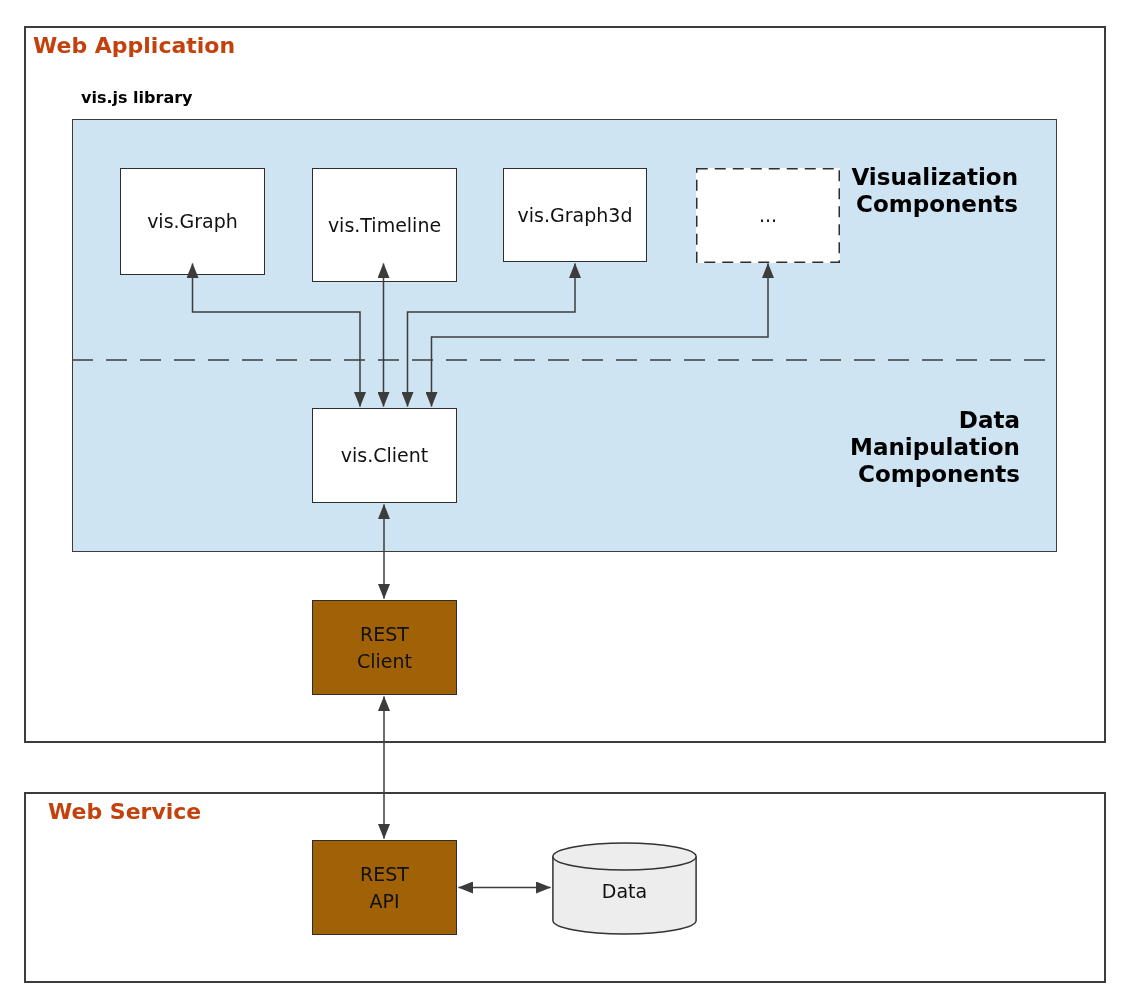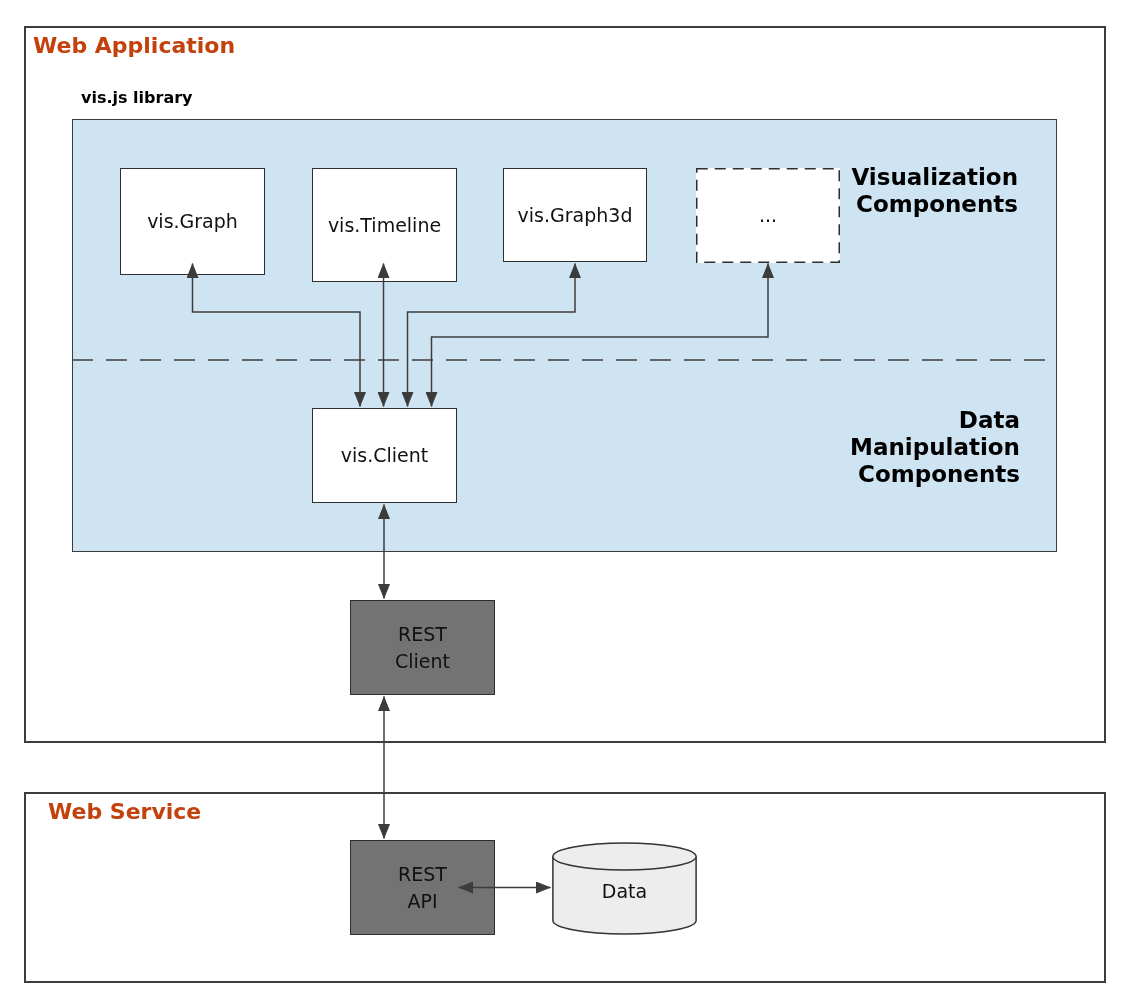--- a/index.html
+++ b/index.html
@@ -50,21 +50,21 @@
     background: #ffffff;
     display: flex;
     align-items: center;
     justify-content: center;
     text-align: center;
     font-size: 19px;
     line-height: 27px;
     white-space: pre-line;
     color: #111111;
   }
-  .node.gray { background: #737373; margin-left: 38px; }
+  .node.gray { background: #a16207; }
   .node.borderless { border: none; }
   .annotation {
     position: absolute;
     font-weight: bold;
     font-size: 23px;
     line-height: 27px;
     text-align: right;
     white-space: pre-line;
     color: #000000;
   }

